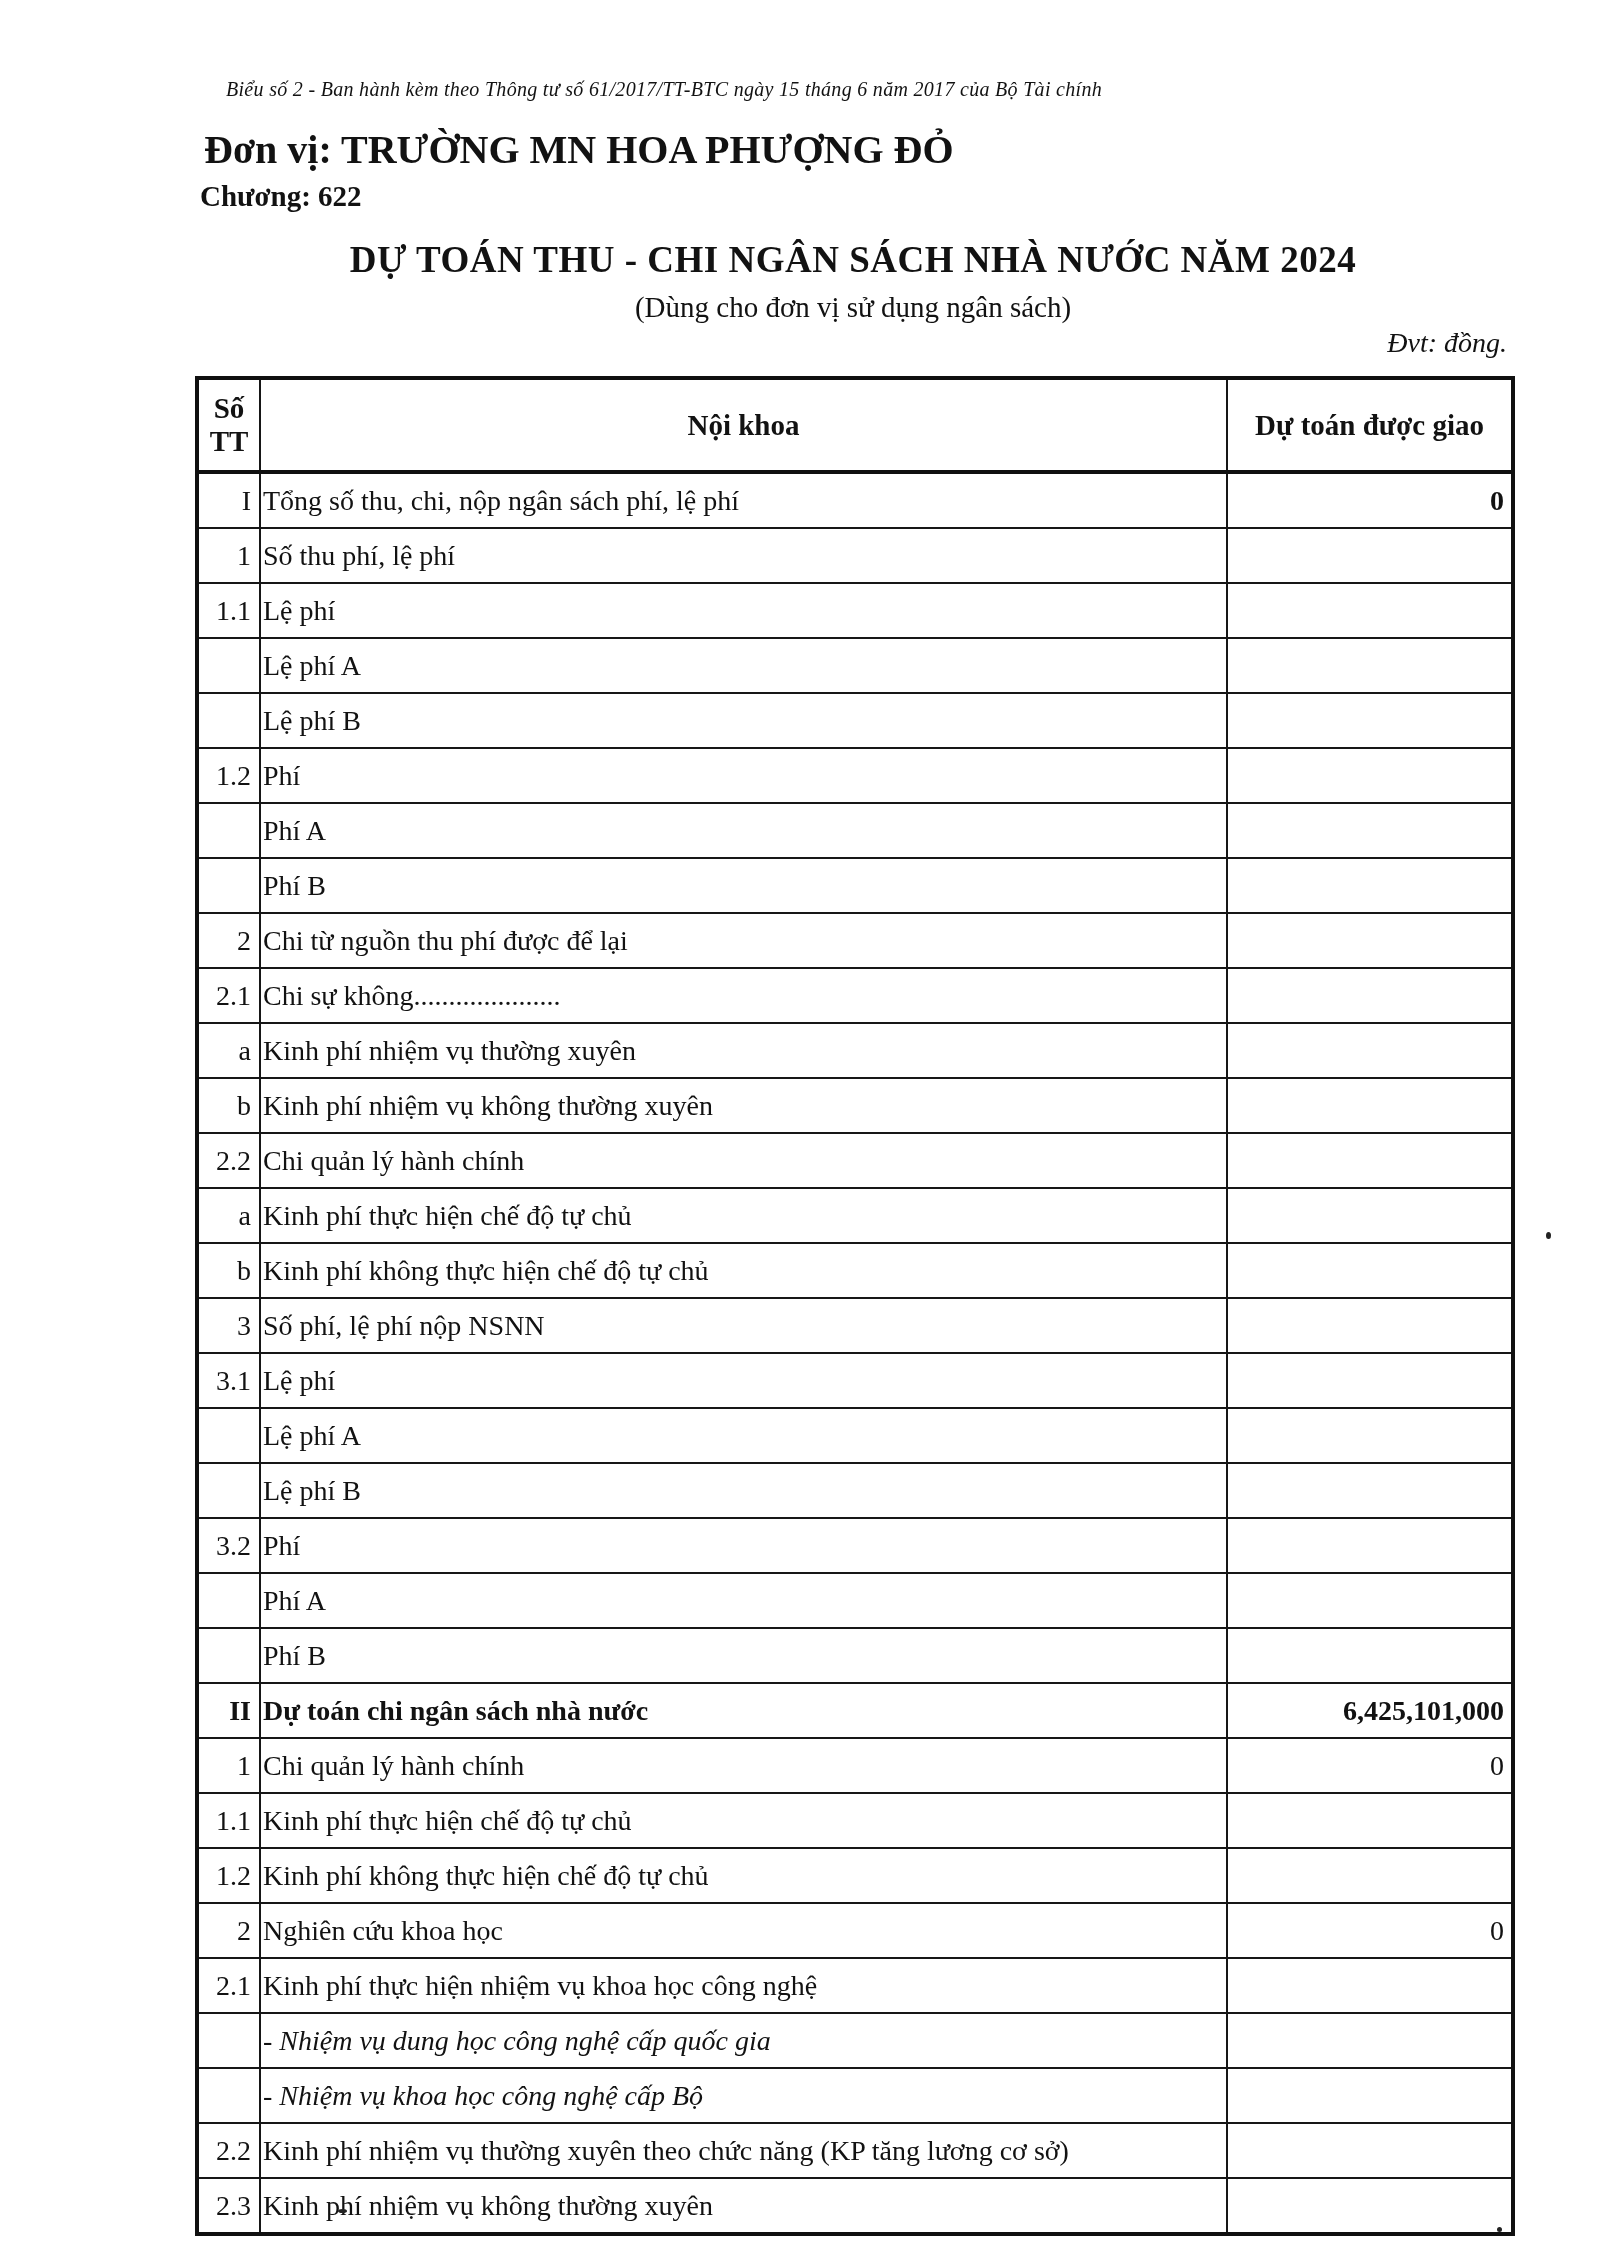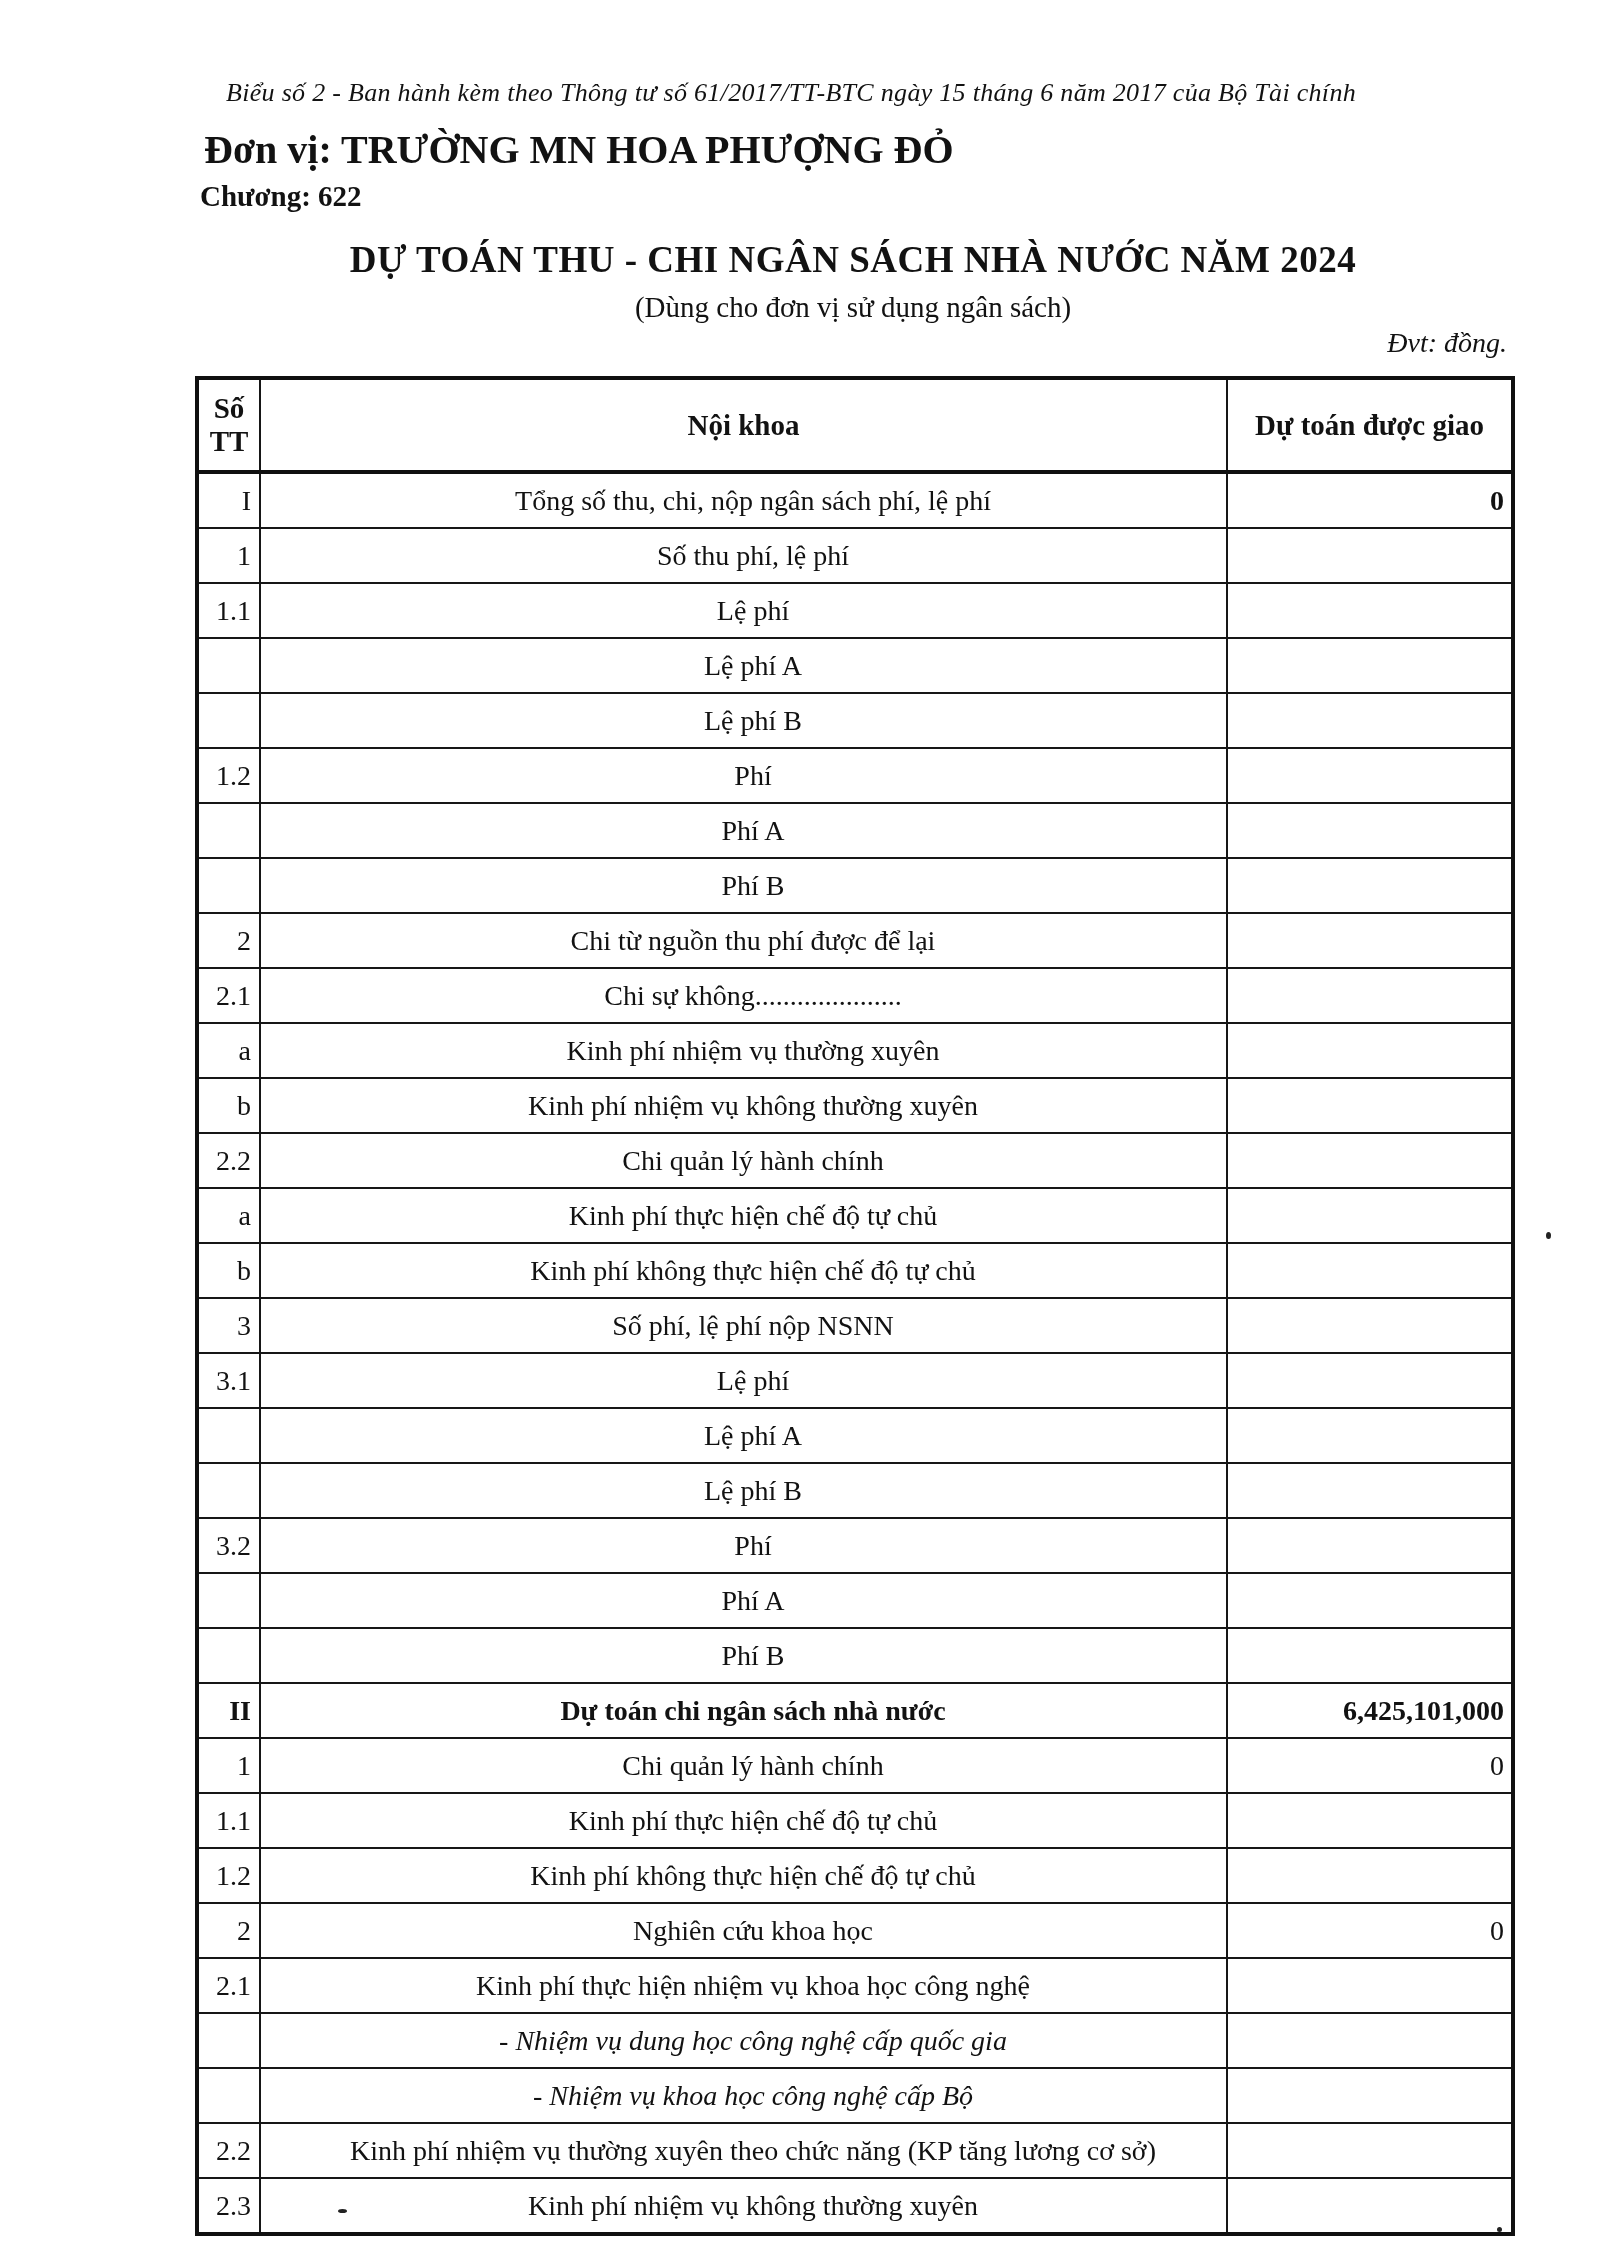--- a/index.html
+++ b/index.html
@@ -6,21 +6,21 @@
   .sheet{
     position:relative;
     width:1600px;height:2262px;
     background:#ffffff;
     font-family:"Liberation Serif","DejaVu Serif",serif;
     color:#121212;
     overflow:hidden;
   }
   .form-note{
     position:absolute;left:226px;top:78px;
-    font-style:italic;font-size:26px;letter-spacing:.3px;
+    font-style:italic;font-size:20px;letter-spacing:.3px;
     white-space:nowrap;
   }
   .unit-line{
     position:absolute;left:204px;top:126px;
     font-weight:bold;font-size:40px;white-space:nowrap;
   }
   .chapter-line{
     position:absolute;left:200px;top:180px;
     font-weight:bold;font-size:29px;white-space:nowrap;
   }
@@ -44,21 +44,21 @@
   col.col-label{width:967px;}
   col.col-value{width:286px;}
   th,td{border:2px solid #161616;vertical-align:middle;overflow:hidden;}
   thead th{
     height:88px;font-weight:bold;text-align:center;font-size:29px;
     border-bottom:4px solid #101010;
   }
   th.h-stt{line-height:1.15;}
   tbody td{height:51px;line-height:1.05;}
   td.c-stt{text-align:right;padding-right:8px;font-size:28px;}
-  td.c-label{text-align:center;padding-left:20px;}
+  td.c-label{text-align:left;padding-left:2px;}
   td.c-value{text-align:right;padding-right:7px;}
   .bold{font-weight:bold;}
   .italic{font-style:italic;}
   .speck{position:absolute;background:#222;border-radius:50%;}
   .speck.s1{left:338px;top:2209px;width:9px;height:4px;}
   .speck.s2{left:1497px;top:2227px;width:5px;height:5px;}
   .speck.s3{left:1546px;top:1232px;width:5px;height:7px;}
 </style>
 </head>
 <body>

